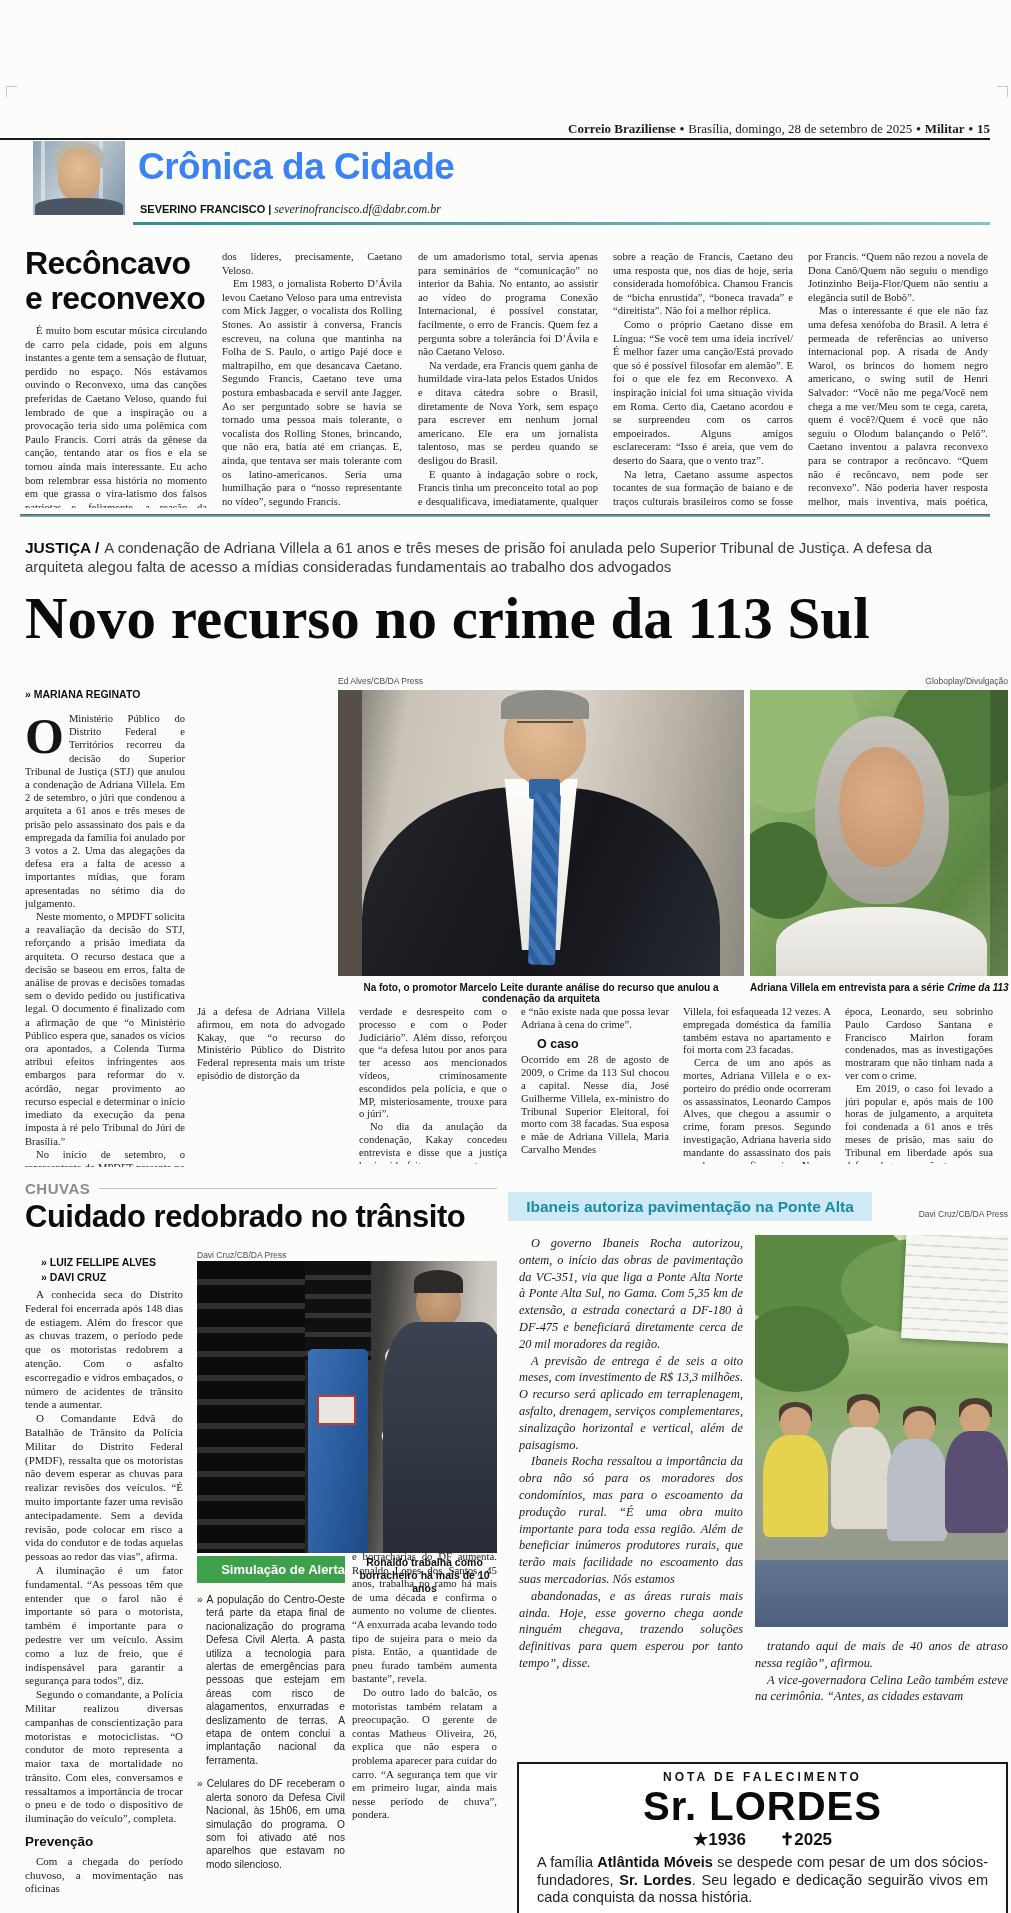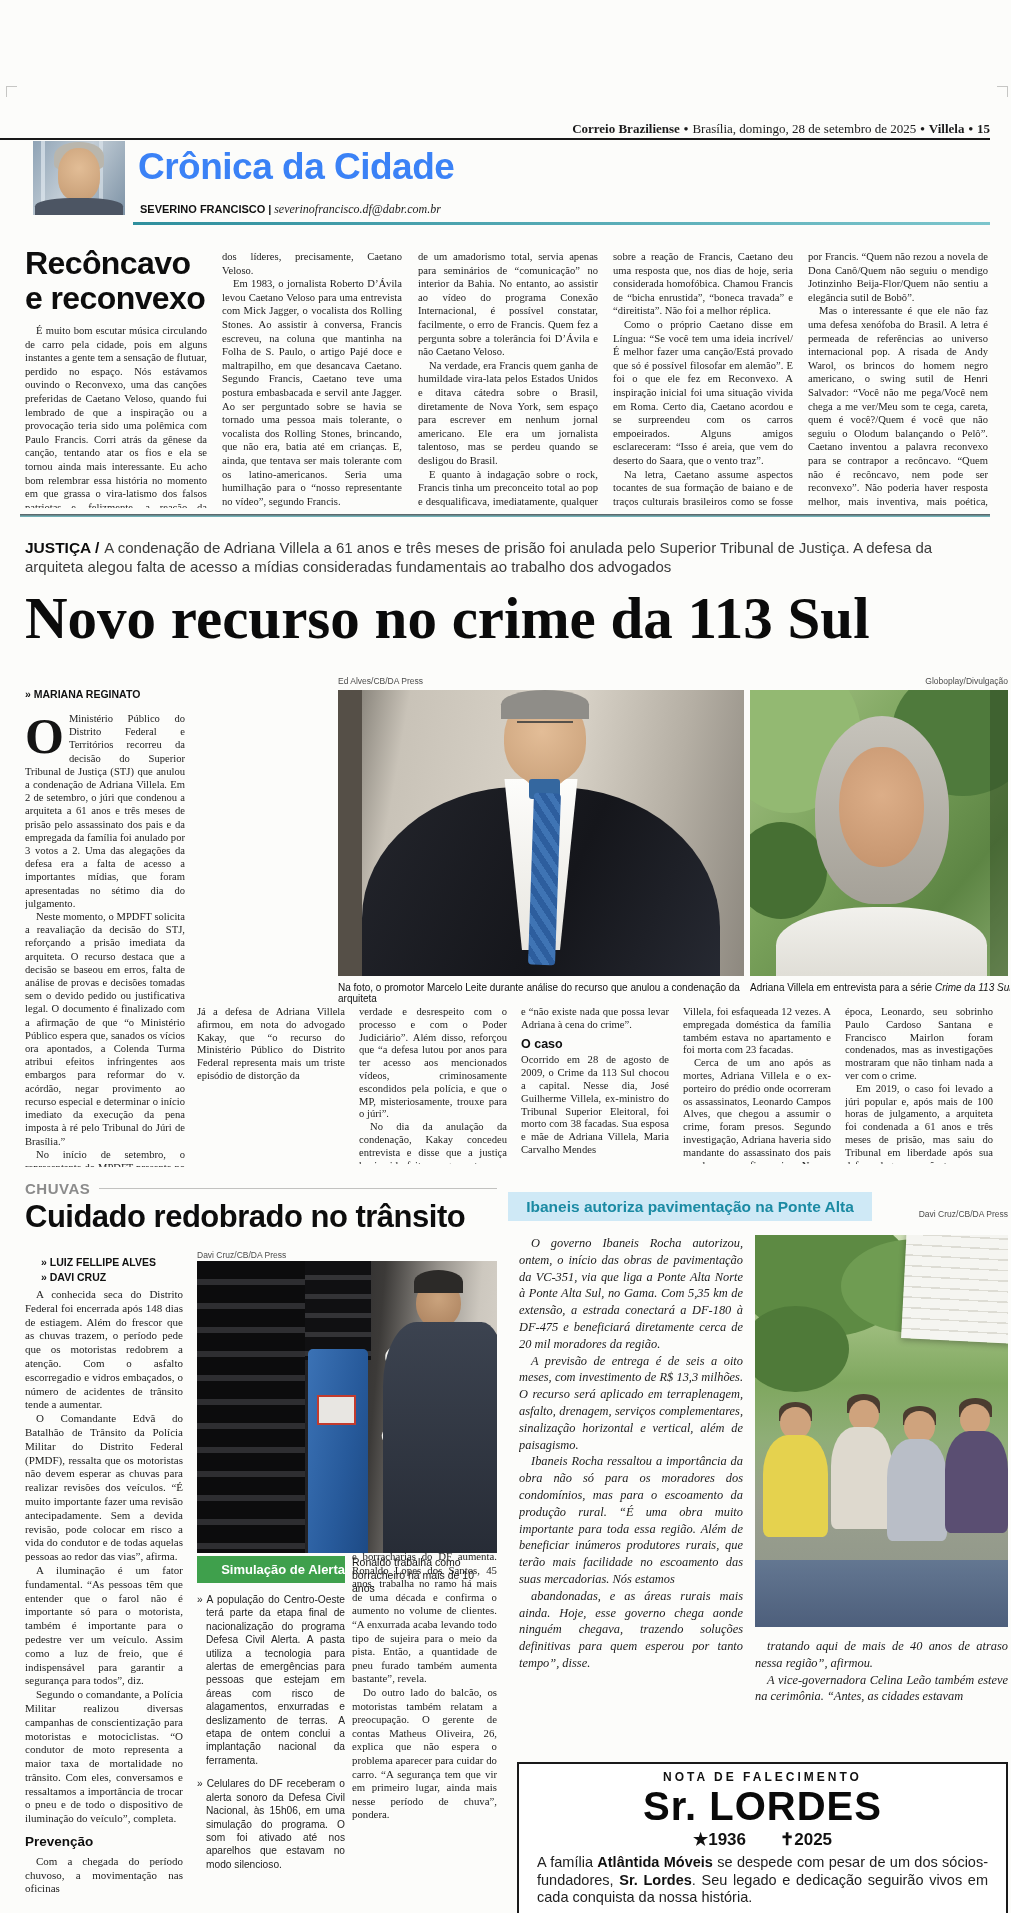--- a/index.html
+++ b/index.html
@@ -41,29 +41,29 @@
   .ruleTeal2 { left:20px; top:514px; width:970px; height:3px; background:linear-gradient(#55575a,#79c3c9); }
 
   
   .kickerBlock { left:25px; top:538px; width:963px; font-family:"Liberation Sans",sans-serif;
                  font-size:15px; line-height:19px; color:#3c3c3c; }
   .kickerBlock .k { font-weight:bold; color:#0c0c0c; font-size:15.5px; margin-right:5px; }
   .mainHead { left:25px; top:583px; width:980px; font-family:"Liberation Serif",serif; font-weight:bold;
               font-size:59px; line-height:70px; letter-spacing:0; color:#0b0b0b; white-space:nowrap; }
   .byline { font-family:"Liberation Sans",sans-serif; font-weight:bold; font-size:10.5px; color:#111; }
   .credit { font-family:"Liberation Sans",sans-serif; font-size:8.5px; color:#4c4c4c; }
-  .caption { font-family:"Liberation Sans",sans-serif; font-weight:normal; font-size:10px; color:#111; }
+  .caption { font-family:"Liberation Sans",sans-serif; font-weight:bold; font-size:10px; color:#111;text-align:center; }
 
   .jCol1 { left:25px; top:712px; width:160px; height:455px; }
   .jCol { top:1006px; width:148px; height:158px; font-size:10.6px; line-height:12.8px; }
   .jc2 { left:197px; } .jc3 { left:359px; } .jc4 { left:521px; } .jc5 { left:683px; } .jc6 { left:845px; }
   .fp { text-indent:0; margin:0; }
   .dropcap { float:left; font:bold 50px/40px "Liberation Serif",serif; padding:4px 5px 0 0; color:#141414; }
   .subhead { font-family:"Liberation Sans",sans-serif; font-weight:bold; font-size:12.5px;
-             text-indent:0; margin:6px 0 4px; color:#0e0e0e; }
+             text-indent:0; margin:6px 16px 4px; color:#0e0e0e; }
 
   
   .chuvasKicker { left:25px; top:1180px; font-family:"Liberation Sans",sans-serif; font-weight:bold;
                   font-size:15px; letter-spacing:0.5px; color:#8b8b8b; }
   .chuvasRule { left:99px; top:1188px; width:398px; height:1px; background:#c2c2c0; }
   .chuvasHead { left:25px; top:1200px; width:480px; font-family:"Liberation Sans",sans-serif;
                 font-weight:bold; font-size:31px; line-height:34px; letter-spacing:-0.5px; color:#0d0d0d; }
   .chuvasBys { left:41px; top:1256px; }
   .chuvasBys div { margin-bottom:3px; }
   .cCol1 { left:25px; top:1288px; width:158px; height:625px; font-size:11px; line-height:13.8px; }
@@ -177,21 +177,21 @@
 </style>
 </head>
 <body>
 
 <div id="page">
 
   <div class="abs cropL"></div>
   <div class="abs cropR"></div>
 
   <div class="abs masthead">
-    <span class="b">Correio Braziliense</span><span class="sep">•</span><span>Brasília, domingo, 28 de setembro de 2025</span><span class="sep">•</span><span class="b">Villela</span><span class="sep">•</span><span class="b">15</span>
+    <span class="b">Correio Braziliense</span><span class="sep">•</span><span>Brasília, domingo, 28 de setembro de 2025</span><span class="sep">•</span><span class="b">Militar</span><span class="sep">•</span><span class="b">15</span>
   </div>
   <div class="abs ruleBlack"></div>
 
   <div class="ph phSev">
     <div class="w1"></div>
     <div class="w2"></div>
     <div class="hair"></div>
     <div class="head"></div>
     <div class="sh"></div>
   </div>

